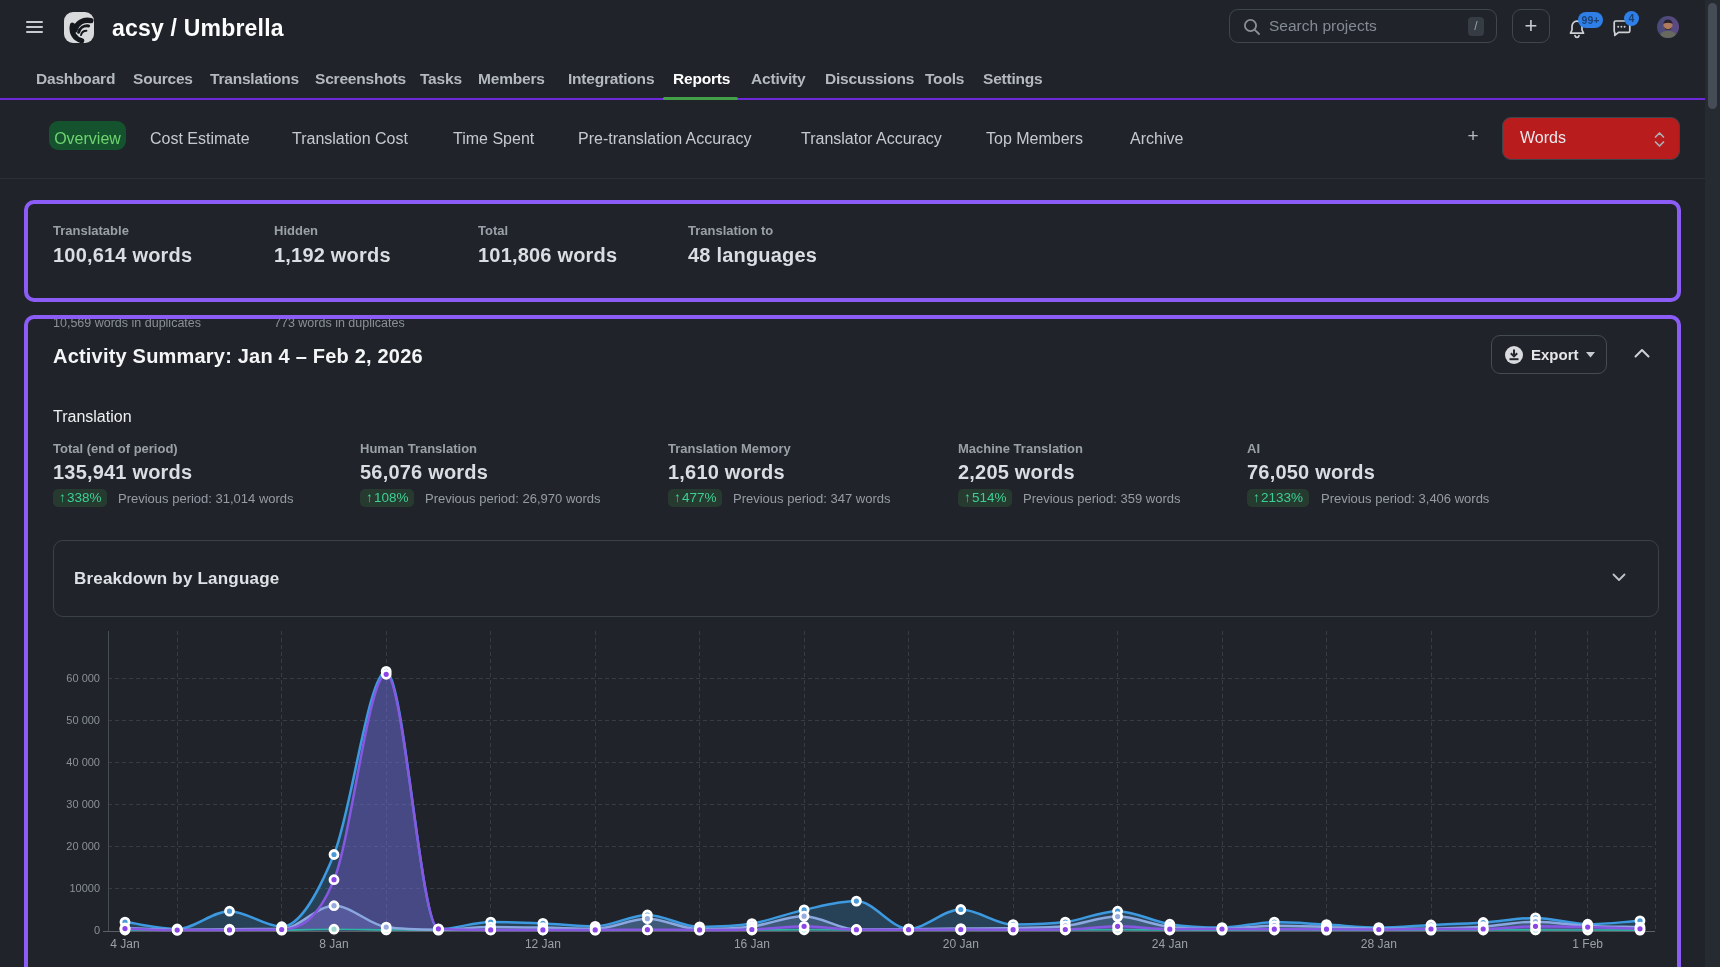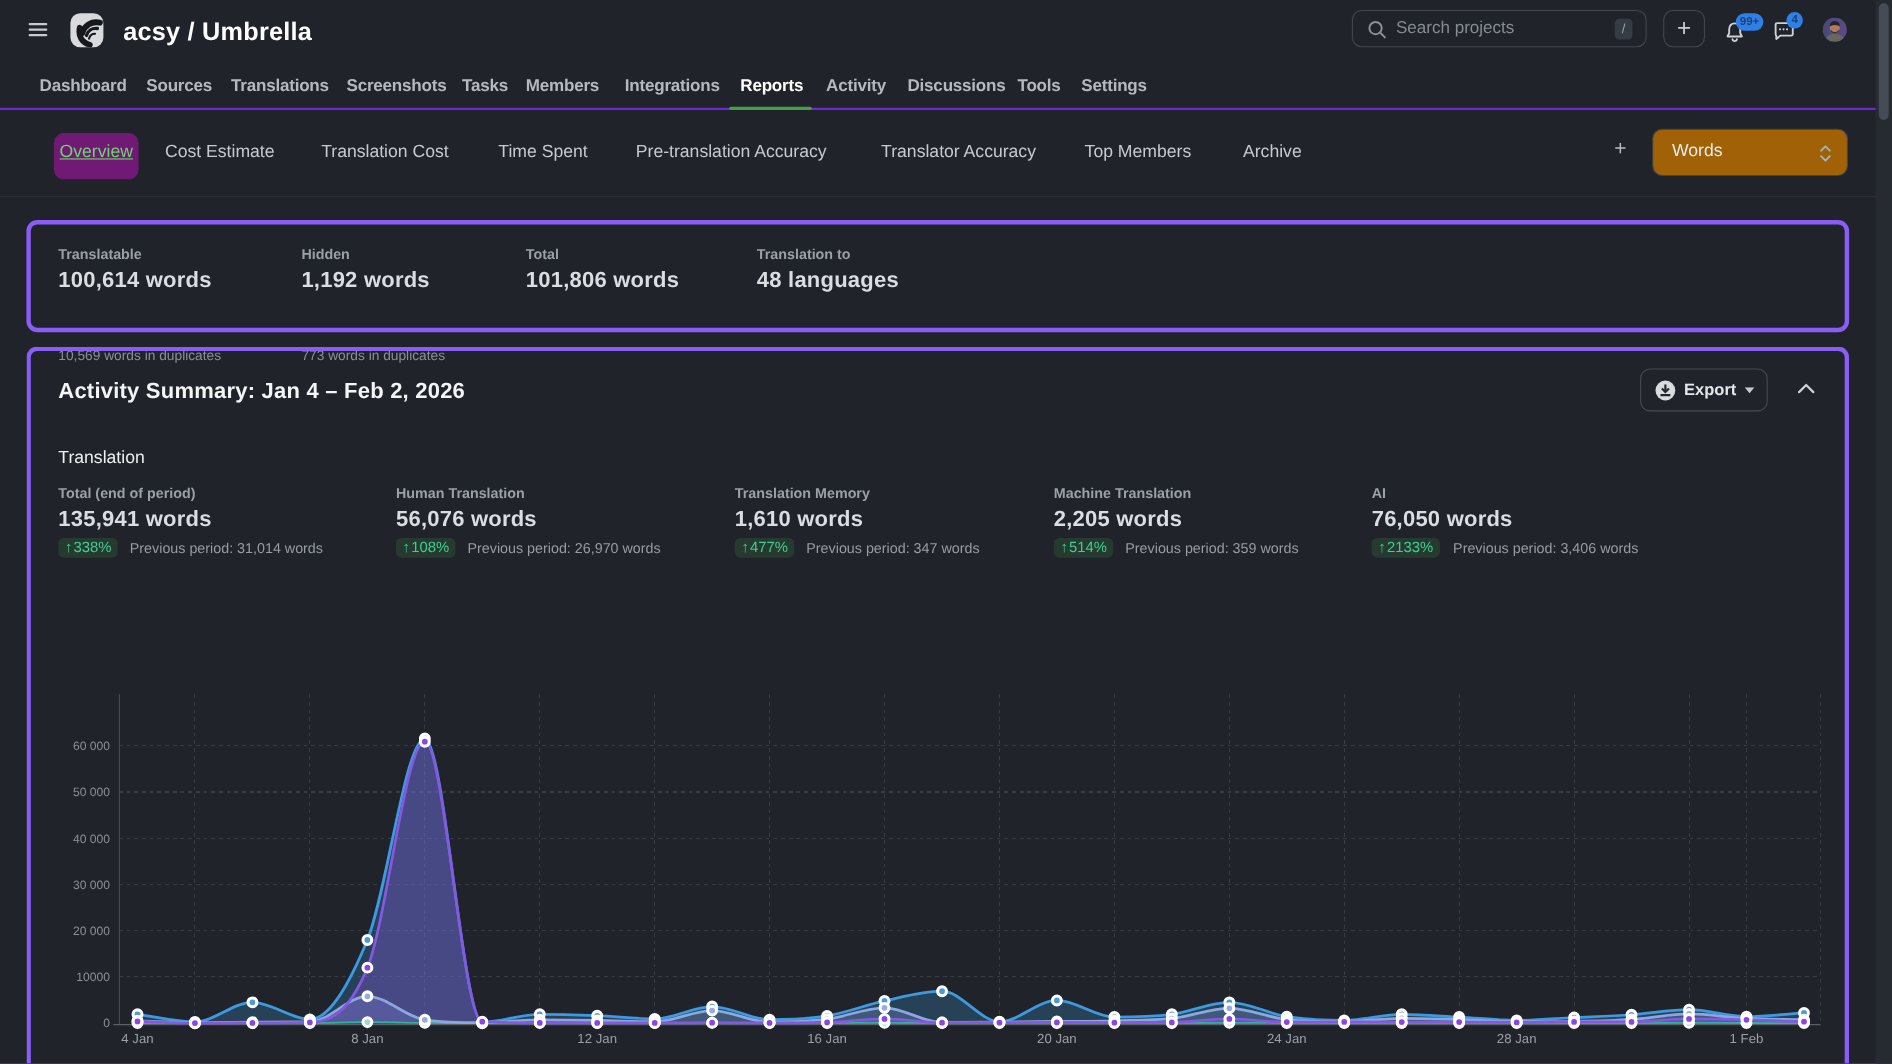--- a/index.html
+++ b/index.html
@@ -21,22 +21,22 @@
   .badge { position:absolute; background:#2e80e8; color:#1c4175; font-weight:700; border-radius:8px; text-align:center; }
 
   
   #nav { left:0; top:56px; width:1720px; height:44px; border-bottom:2px solid #6d28d9; }
   #nav a { position:absolute; top:14px; font-size:15.5px; font-weight:600; letter-spacing:-.2px; color:#b4b8bf; text-decoration:none; white-space:nowrap; }
   #nav a.active { color:#ffffff; }
   #navline { left:663px; top:97px; width:75px; height:3px; background:#43a047; border-radius:2px; }
 
   
   .stab { position:absolute; top:130px; font-size:16px; color:#c6cad0; white-space:nowrap; }
-  #ovpill { left:49px; top:121px; width:77px; height:42px; background:#701a75; border-radius:9px; color:#6fd470; font-size:16px; text-align:center; line-height:35px;text-decoration:underline; }
-  #wordsel { left:1502px; top:117px; width:178px; height:43px; background:#a16207; border:1px solid #3e444c; border-radius:9px; }
+  #ovpill { left:49px; top:121px; width:77px; height:29px; background:#14532d; border-radius:9px; color:#6fd470; font-size:16px; text-align:center; line-height:35px; }
+  #wordsel { left:1502px; top:117px; width:178px; height:43px; background:#b91c1c; border:1px solid #3e444c; border-radius:9px; }
   #wordsel span { position:absolute; left:17px; top:11px; font-size:16px; color:#e8eaed; }
   #subplus { left:1463px; top:126px; width:20px; height:20px; color:#b6bac0; font-size:19px; text-align:center; line-height:20px; }
   #subdiv { left:0; top:178px; width:1720px; height:1px; background:#2b3036; }
 
   
   .card { position:absolute; left:24px; width:1657px; border:4px solid #8b5cf6; border-radius:10px; }
   #card1 { top:200px; height:102px; }
   #card2 { top:315px; height:652px; border-bottom:none; border-bottom-left-radius:0; border-bottom-right-radius:0; }
 
   .lbl { position:absolute; font-size:13px; font-weight:700; color:#9aa0a7; white-space:nowrap; }
@@ -205,20 +205,26 @@
   <span class="lbl" style="left:930px;top:122px">Machine Translation</span>
   <span class="val" style="left:930px;top:142px">2,205 words</span>
   <span class="pill" style="left:930px;top:170px">↑ 514%</span>
   <span class="prev" style="left:995px;top:172px">Previous period: 359 words</span>
 
   <span class="lbl" style="left:1219px;top:122px">AI</span>
   <span class="val" style="left:1219px;top:142px">76,050 words</span>
   <span class="pill" style="left:1219px;top:170px">↑ 2133%</span>
   <span class="prev" style="left:1293px;top:172px">Previous period: 3,406 words</span>
 
+  <div id="bdl">
+    <span>Breakdown by Language</span>
+    <svg style="position:absolute;right:32px;top:32px" width="14" height="9" viewBox="0 0 14 9">
+      <path d="M1.5 1.5 L7 7 L12.5 1.5" fill="none" stroke="#c0c4c9" stroke-width="1.8" stroke-linecap="round" stroke-linejoin="round"></path>
+    </svg>
+  </div>
 </div>
 
 <svg id="chart" width="1720" height="337" viewBox="0 630 1720 337" style="position:absolute;left:0;top:630px">
 <g stroke="#363c43" stroke-width="1" stroke-dasharray="3.5 3.5" shape-rendering="crispEdges">
 <line x1="108" y1="678" x2="1652" y2="678"></line>
 <line x1="108" y1="720" x2="1652" y2="720"></line>
 <line x1="108" y1="762" x2="1652" y2="762"></line>
 <line x1="108" y1="804" x2="1652" y2="804"></line>
 <line x1="108" y1="846" x2="1652" y2="846"></line>
 <line x1="108" y1="888" x2="1652" y2="888"></line>

